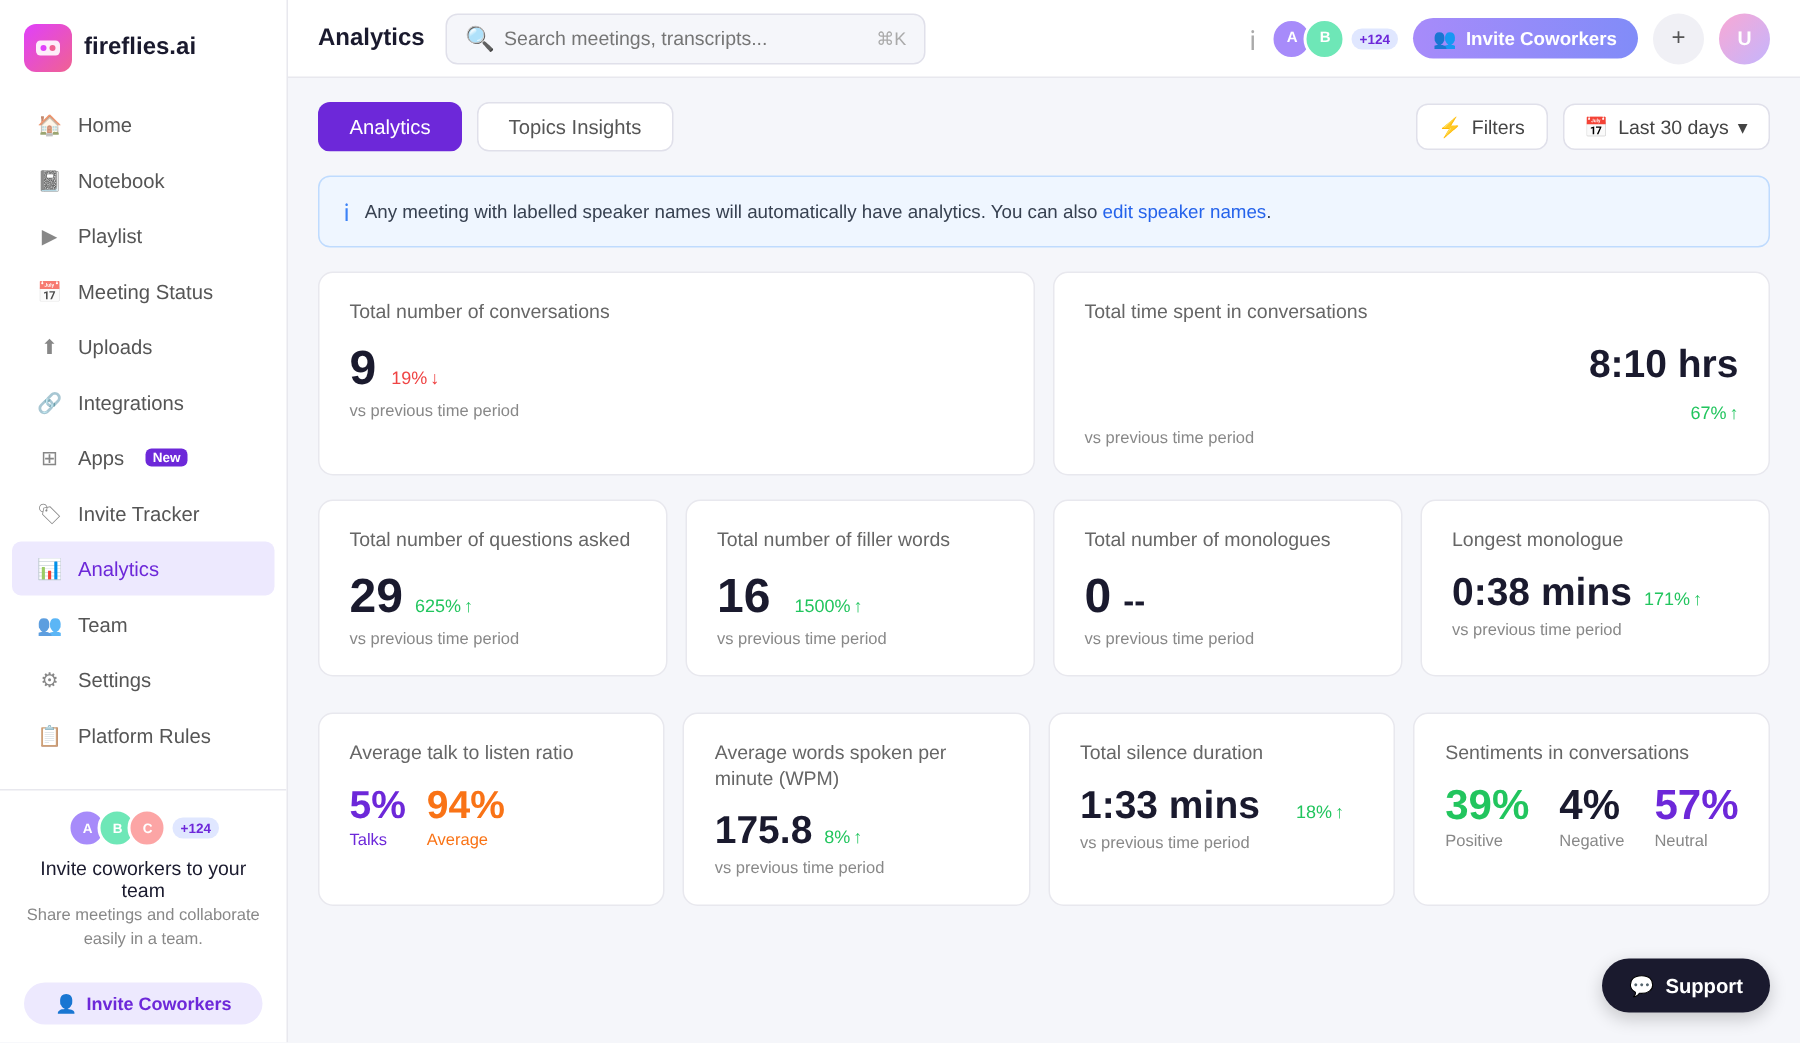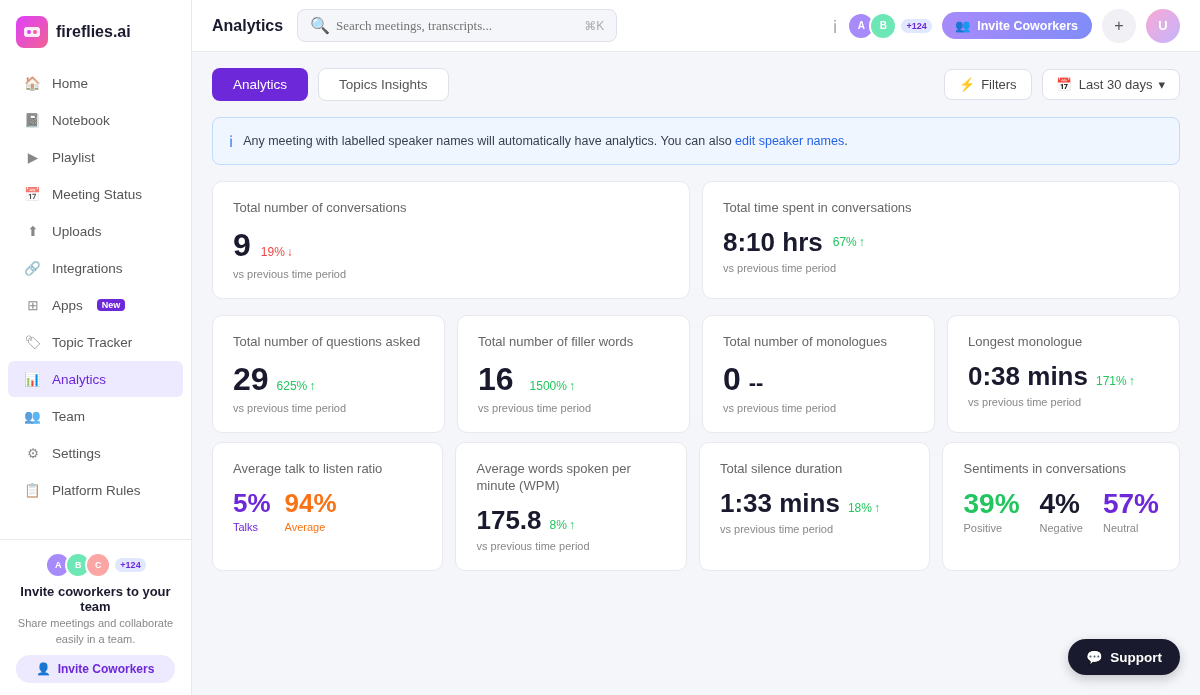--- a/index.html
+++ b/index.html
@@ -66,22 +66,22 @@
       display: flex; align-items: center; justify-content: center;
       font-size: 9px; font-weight: 700; color: #fff;
     }
     .avatar-sm:first-child { margin-left: 0; }
     .avatar-count {
       background: #e0e7ff; color: #6d28d9;
       font-size: 9px; font-weight: 700;
       padding: 2px 5px; border-radius: 10px;
       margin-left: 4px;
     }
-    .invite-title { font-weight: 700; font-size: 13px; color: #1a1a2e; margin-bottom: 2px; }
-    .invite-desc { color: #888; font-size: 11px; margin-bottom: 8px; line-height: 1.4; }
+    .invite-title { font-weight: 400; font-size: 13px; color: #1a1a2e; margin-bottom: 2px; }
+    .invite-desc { color: #888; font-size: 11px; margin-bottom: 21px; line-height: 1.4; }
     .invite-btn {
       background: #ede9fe; color: #6d28d9;
       border: none; border-radius: 20px;
       padding: 7px 14px;
       font-size: 12px; font-weight: 600;
       cursor: pointer;
       display: flex; align-items: center; gap: 6px;
       width: 100%; justify-content: center;
     }
 
@@ -100,21 +100,21 @@
     .topbar-title { font-size: 16px; font-weight: 600; color: #1a1a2e; }
     .search-box {
       display: flex; align-items: center;
       background: #f5f6fa; border: 1px solid #e0e0ea;
       border-radius: 8px; padding: 6px 12px;
       gap: 6px; flex: 1; max-width: 320px;
     }
     .search-box input {
       border: none; background: transparent;
       font-size: 13px; color: #701a75;
-      outline: none; width: 100%; font-family: Liberation Serif, serif;
+      outline: none; width: 100%;
     }
     .topbar-right { margin-left: auto; display: flex; align-items: center; gap: 10px; }
     .coworkers-btn {
       background: linear-gradient(90deg, #a78bfa, #818cf8);
       color: #fff; border: none; border-radius: 20px;
       padding: 6px 14px; font-size: 12.5px; font-weight: 600;
       cursor: pointer; display: flex; align-items: center; gap: 6px;
     }
     .icon-btn {
       width: 34px; height: 34px; border-radius: 50%;
@@ -163,21 +163,21 @@
       background: #eff6ff; border: 1px solid #bfdbfe;
       border-radius: 8px; padding: 12px 16px;
       display: flex; align-items: center; gap: 10px;
       font-size: 12.5px; color: #374151; margin-bottom: 16px;
     }
     .info-banner .info-icon { color: #3b82f6; font-size: 16px; flex-shrink: 0; }
     .info-banner a { color: #2563eb; text-decoration: none; }
 
     
     .stats-top { display: grid; grid-template-columns: 1fr 1fr; gap: 12px; margin-bottom: 16px; }
-    .stats-mid { display: grid; grid-template-columns: 1fr 1fr 1fr 1fr; gap: 12px; margin-bottom: 9px; }
+    .stats-mid { display: grid; grid-template-columns: 1fr 1fr 1fr 1fr; gap: 12px; margin-bottom: 24px; }
     .stats-bot { display: grid; grid-template-columns: 1fr 1fr 1fr 1fr; gap: 12px; }
 
     .stat-card {
       background: #fff; border: 1px solid #e8e8ee;
       border-radius: 10px; padding: 18px 20px;
     }
     .stat-label { font-size: 13px; color: #666; margin-bottom: 10px; line-height: 1.3; }
     .stat-value { font-size: 32px; font-weight: 700; color: #1a1a2e; }
     .stat-value-lg { font-size: 26px; font-weight: 700; color: #1a1a2e; }
     .stat-sub { font-size: 11px; color: #888; margin-top: 4px; }
@@ -254,21 +254,21 @@
       <span class="icon">🔗</span>
       <span>Integrations</span>
     </div>
     <div class="nav-item">
       <span class="icon">⊞</span>
       <span>Apps</span>
       <span class="badge-new">New</span>
     </div>
     <div class="nav-item">
       <span class="icon">🏷</span>
-      <span>Topic Tracker</span>
+      <span>Invite Tracker</span>
     </div>
     <div class="nav-item active">
       <span class="icon">📊</span>
       <span>Analytics</span>
     </div>
     <div class="nav-item">
       <span class="icon">👥</span>
       <span>Team</span>
     </div>
     <div class="nav-item">
@@ -358,21 +358,21 @@
           <span class="stat-value">9</span>
           <span class="stat-change change-down">
             <span>19%</span>
             <span>↓</span>
           </span>
         </div>
         <div class="stat-sub">vs previous time period</div>
       </div>
       <div class="stat-card">
         <div class="stat-label">Total time spent in conversations</div>
-        <div style="display:flex;align-items:center;gap:10px;">
+        <div style="display:flex;align-items:flex-end;gap:10px;flex-direction:column;">
           <span class="stat-value-lg">8:10 hrs</span>
           <span class="stat-change change-up">
             <span>67%</span>
             <span>↑</span>
           </span>
         </div>
         <div class="stat-sub">vs previous time period</div>
       </div>
     </div>
 
@@ -443,21 +443,21 @@
           <span class="stat-change change-up">
             <span>8%</span>
             <span>↑</span>
           </span>
         </div>
         <div class="stat-sub">vs previous time period</div>
       </div>
 
       <div class="stat-card">
         <div class="stat-label">Total silence duration</div>
-        <div style="display:flex;align-items:baseline;gap:8px;">
+        <div style="display:flex;align-items:baseline;gap:24px;">
           <span class="stat-value-lg">1:33 mins</span>
           <span class="stat-change change-up">
             <span>18%</span>
             <span>↑</span>
           </span>
         </div>
         <div class="stat-sub">vs previous time period</div>
       </div>
 
       <div class="stat-card">

